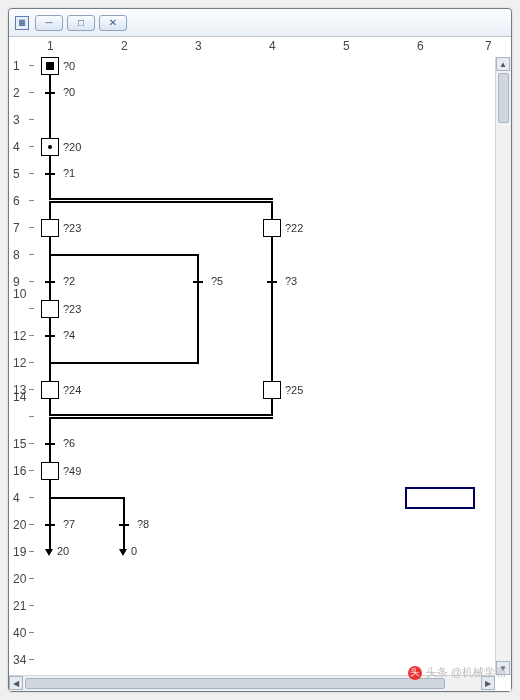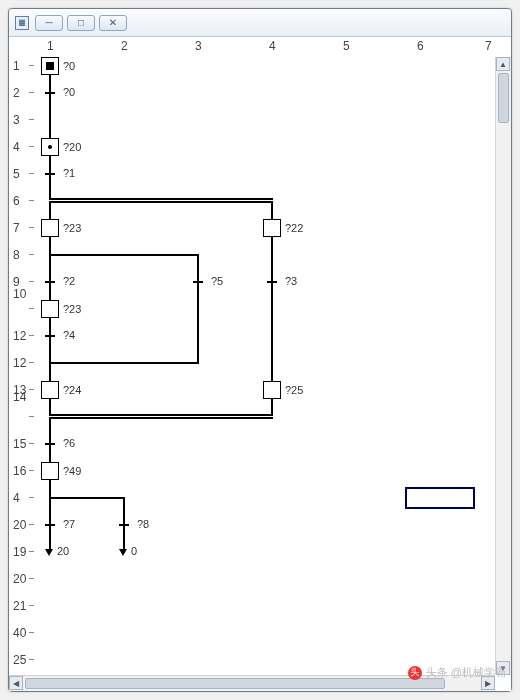--- a/index.html
+++ b/index.html
@@ -197,21 +197,21 @@
       <span class="row-num" style="top:459px">20</span>
         <div class="row-tick" style="top:465px"></div>
       <span class="row-num" style="top:486px">19</span>
         <div class="row-tick" style="top:492px"></div>
       <span class="row-num" style="top:513px">20</span>
         <div class="row-tick" style="top:519px"></div>
       <span class="row-num" style="top:540px">21</span>
         <div class="row-tick" style="top:546px"></div>
       <span class="row-num" style="top:567px">40</span>
         <div class="row-tick" style="top:573px"></div>
-      <span class="row-num" style="top:594px">25</span>
+      <span class="row-num" style="top:594px">34</span>
         <div class="row-tick" style="top:600px"></div>
     </div>
 
     <div class="sheet">
 
       <div class="step-box initial" style="left:6px; top:-2px"></div>
       <span class="step-label" style="left:28px; top:1px">?0</span>
 
       <div class="vline" style="left:14px; top:16px; height:20px"></div>
 

